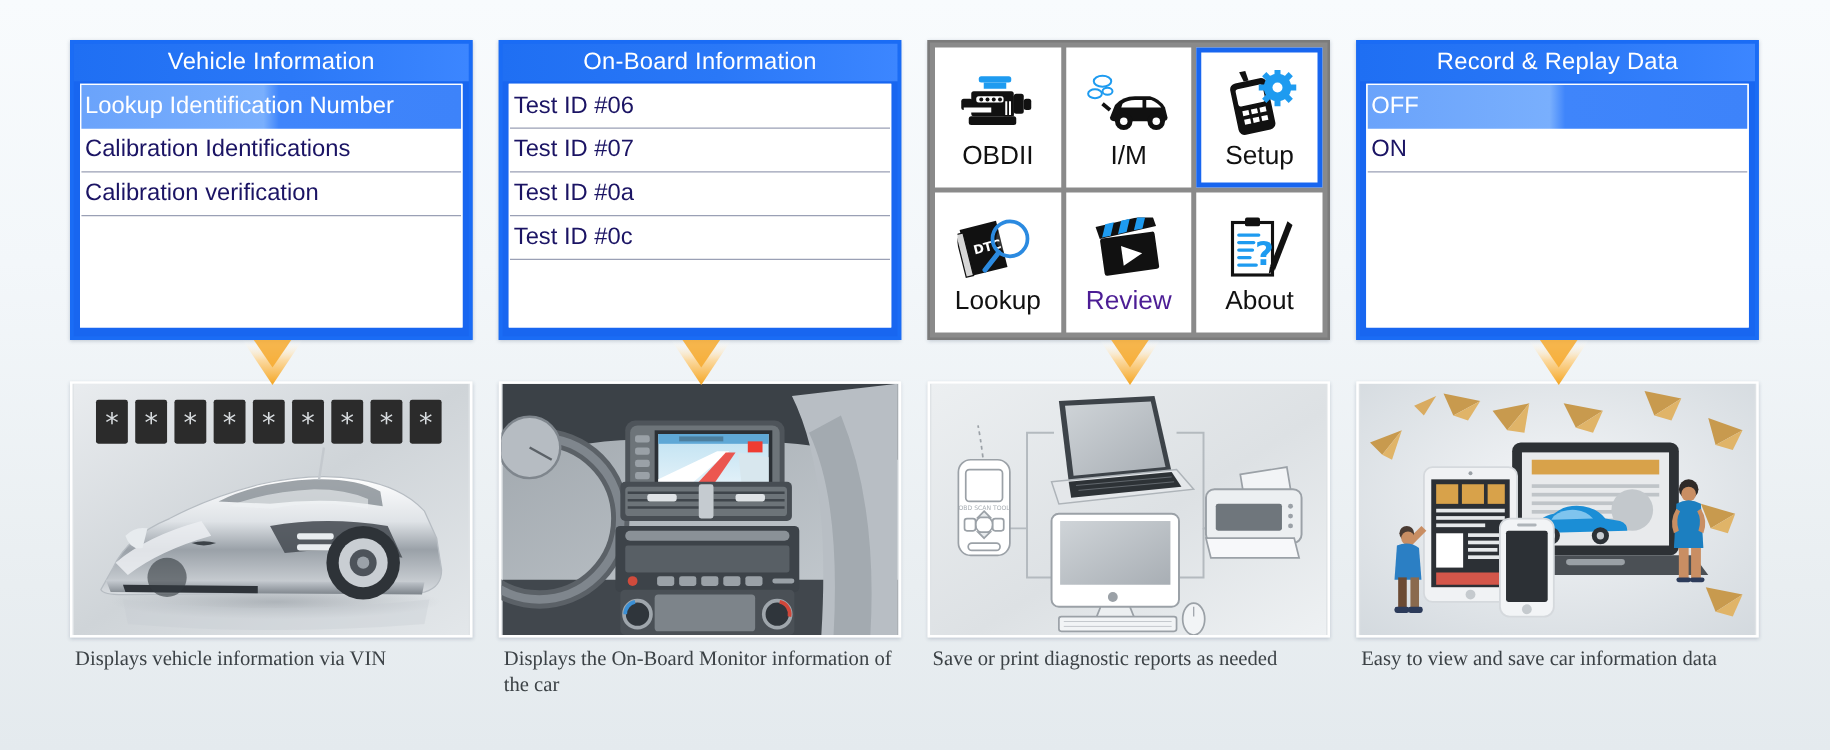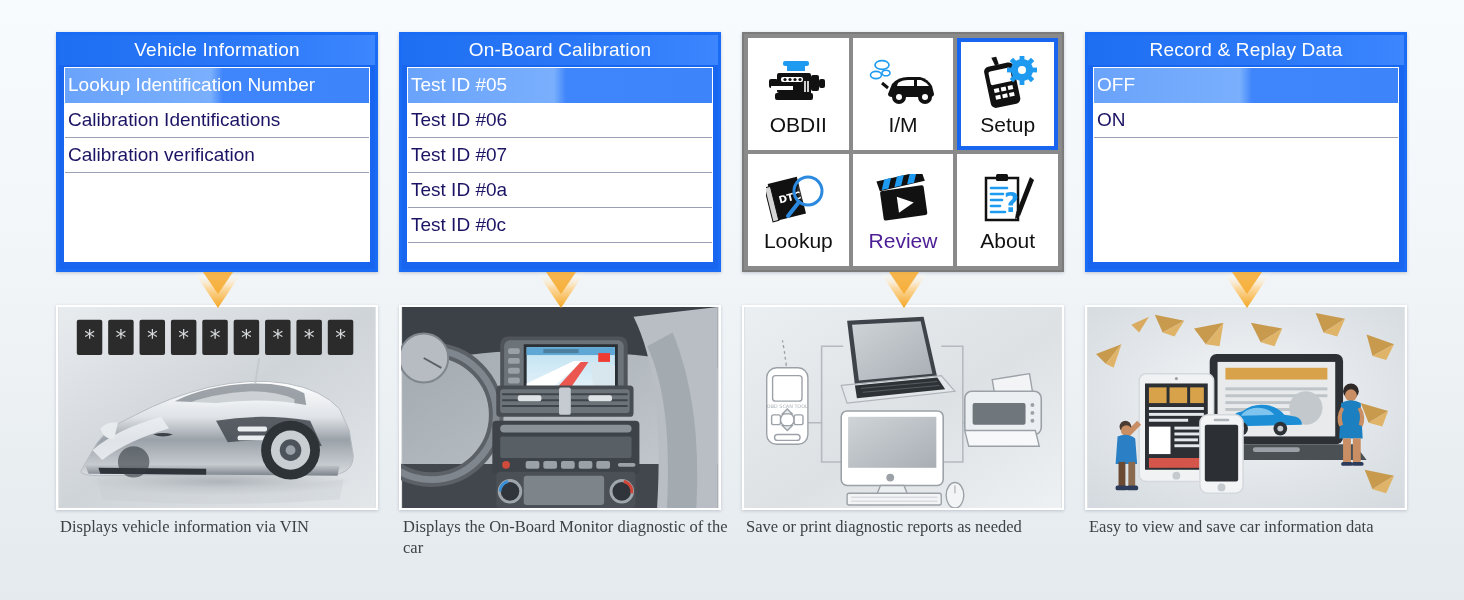--- a/index.html
+++ b/index.html
@@ -210,23 +210,22 @@
         <path d="M40 176 Q160 190 290 176 L286 196 Q160 206 44 196 Z" fill="#c6ccd2" opacity=".35"></path>
       </svg>
     </div>
 
     <div class="caption">Displays vehicle information via VIN</div>
   </div>
 
   <div class="col col-2">
 
     <div class="screen">
-      <div class="screen-title">On-Board Calibration</div>
+      <div class="screen-title">On-Board Information</div>
       <div class="screen-body">
-        <div class="menu-row sel">Test ID #05</div>
         <div class="menu-row">Test ID #06</div>
         <div class="menu-row">Test ID #07</div>
         <div class="menu-row">Test ID #0a</div>
         <div class="menu-row">Test ID #0c</div>
       </div>
     </div>
 
     <div class="arrow">
       <svg viewBox="0 0 48 36" preserveAspectRatio="none">
         <defs>
@@ -326,21 +325,21 @@
           <rect x="96" y="168" width="142" height="37" rx="4" fill="#4a5056"></rect>
           <rect x="124" y="172" width="82" height="30" rx="3" fill="#7d848a"></rect>
           <circle cx="110" cy="188" r="11" fill="#2f353b" stroke="#9fa6ac" stroke-width="3"></circle>
           <circle cx="224" cy="188" r="11" fill="#2f353b" stroke="#9fa6ac" stroke-width="3"></circle>
           <path d="M100 188 a10 10 0 0 1 8 -10" stroke="#3b8fd4" stroke-width="3" fill="none"></path>
           <path d="M234 190 a10 10 0 0 0 -8 -12" stroke="#d0473a" stroke-width="3" fill="none"></path>
         </g>
       </svg>
     </div>
 
-    <div class="caption caption-2">Displays the On-Board Monitor diagnostic of the car</div>
+    <div class="caption caption-2">Displays the On-Board Monitor information of the car</div>
   </div>
 
   <div class="col col-3">
 
     <div class="gridscreen">
 
       <div class="tile">
         <div class="tile-icon">
           <svg width="66" height="46" viewBox="0 0 66 46">
             <rect x="18" y="2" width="26" height="5" rx="2" fill="#1e9bf0"></rect>

